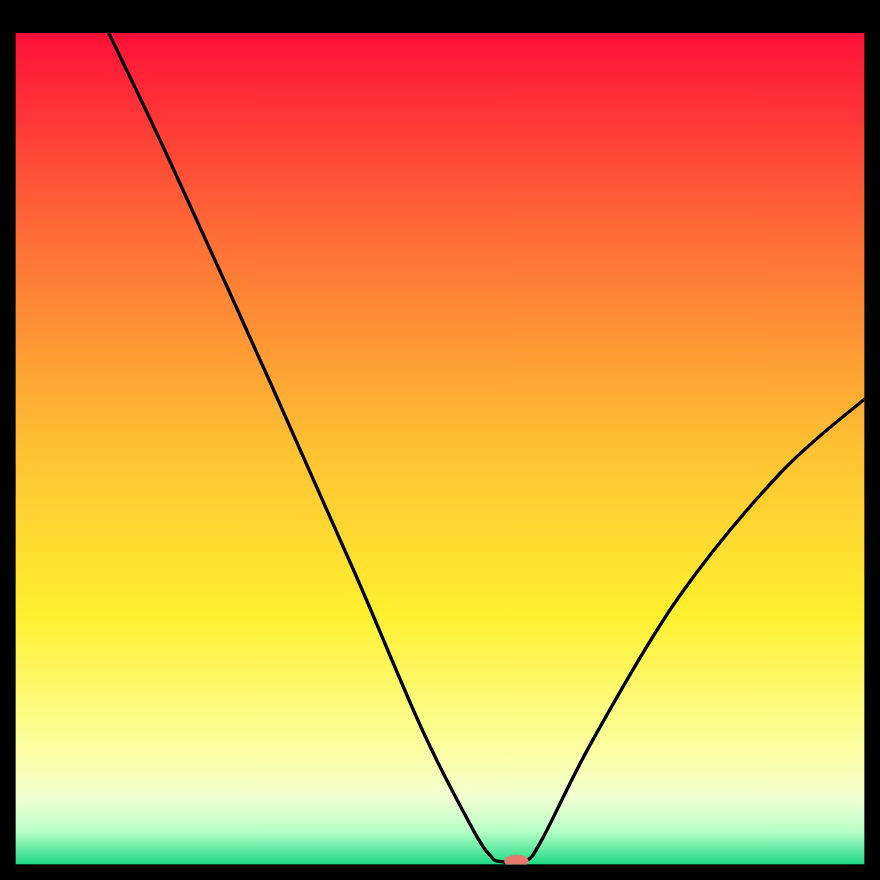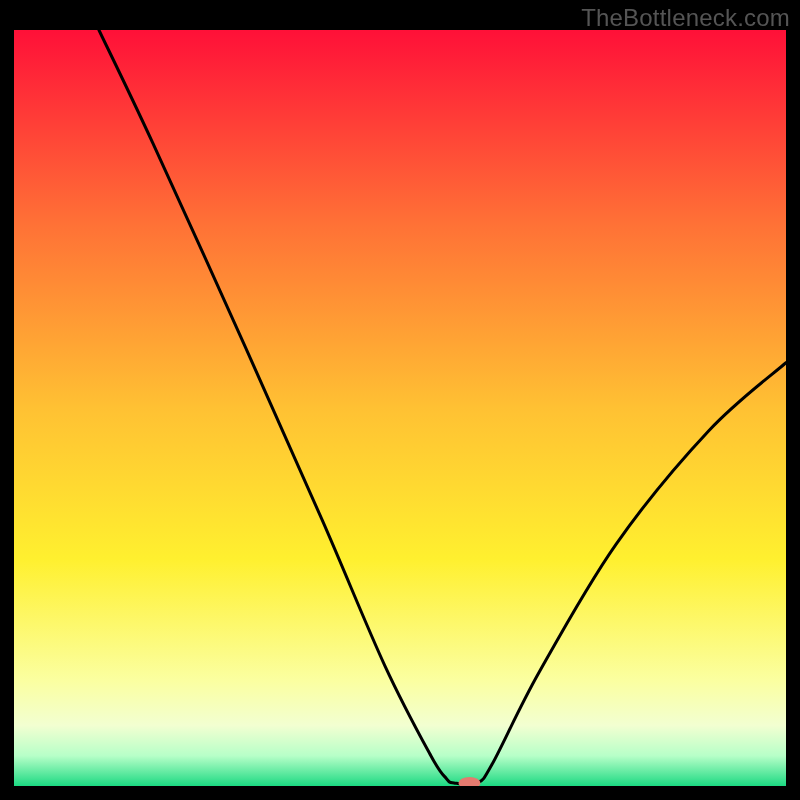--- a/index.html
+++ b/index.html
@@ -32,21 +32,20 @@
     top: 30px;
     width: 772px;
     height: 756px;
     display: block;
   }
 </style>
 </head>
 <body>
 
 <div class="frame">
-  <div class="watermark">TheBottleneck.com</div>
 
   <svg class="plot" viewBox="0 0 772 756" preserveAspectRatio="none">
     <defs>
       <linearGradient id="bg-grad" x1="0" y1="0" x2="0" y2="1">
           <stop offset="0%" stop-color="#ff1038"></stop>
           <stop offset="25%" stop-color="#ff6f36"></stop>
           <stop offset="50%" stop-color="#ffc133"></stop>
           <stop offset="70%" stop-color="#fff02f"></stop>
           <stop offset="86%" stop-color="#fbffa0"></stop>
           <stop offset="92%" stop-color="#f2ffd1"></stop>

